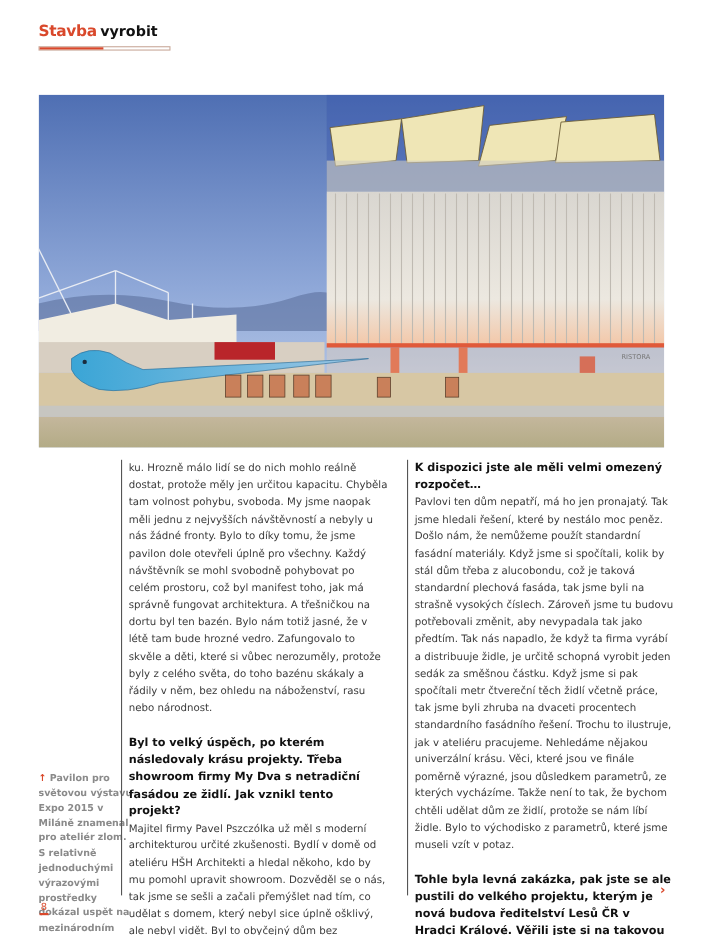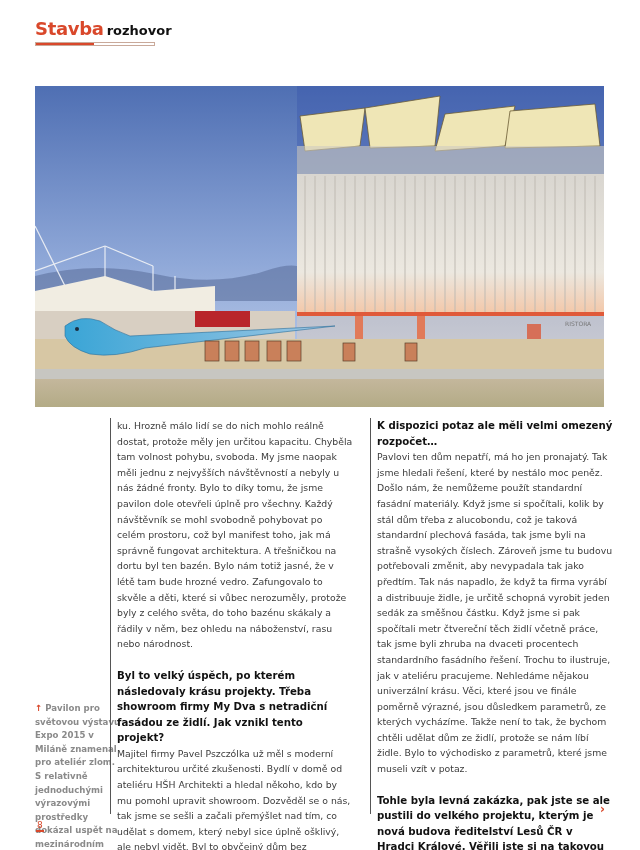--- a/index.html
+++ b/index.html
@@ -3,21 +3,21 @@
 <meta charset="utf-8">
 <style>
   html, body { margin: 0; padding: 0; }
   body {
     width: 640px; height: 850px; position: relative; overflow: hidden;
     background: #ffffff;
     font-family: "DejaVu Sans", "Liberation Sans", sans-serif;
     color: #2a2a2a;
   }
   .header { position: absolute; left: 35px; top: 18px; }
-  .header .section { color: #d9482b; font-weight: bold; font-size: 18px; letter-spacing: -0.3px; }
+  .header .section { color: #d9482b; font-weight: bold; font-size: 14px; letter-spacing: -0.3px; }
   .header .sub { color: #111; font-weight: bold; font-size: 13px; margin-left: 3px; }
   .header .bar { position: absolute; left: 0; top: 24px; width: 120px; height: 4px; border: 1px solid #c9a99a; box-sizing: border-box; background: #fff; }
   .header .bar .fill { width: 58px; height: 100%; background: #d9482b; }
 
   .photo { position: absolute; left: 35px; top: 86px; width: 569px; height: 321px; overflow: hidden; }
   .photo svg { display: block; }
 
   .col { position: absolute; top: 418px; border-left: 1px solid #555; padding-left: 6px; font-size: 9.3px; line-height: 15.6px; color: #3b3b3b; }
   .col.c1 { left: 110px; width: 236px; height: 396px; }
   .col.c2 { left: 370px; width: 236px; height: 396px; }
@@ -27,21 +27,21 @@
 
   .caption { position: absolute; left: 35px; top: 702px; width: 86px; font-size: 8.6px; line-height: 13.6px; font-weight: bold; color: #8a8a8a; }
   .caption .arrow { color: #d9482b; }
   .pageno { position: absolute; left: 36px; top: 820px; font-size: 9px; color: #d9482b; border-bottom: 2px solid #d9482b; line-height: 10px; padding: 0 1px; }
   .next { position: absolute; left: 600px; top: 802px; color: #d9482b; font-size: 12px; font-weight: bold; }
 </style>
 </head>
 <body>
 
 <div class="header">
-  <span class="section">Stavba</span><span class="sub">rozhovor</span>
+  <span class="section">Stavba</span><span class="sub">vyrobit</span>
   <div class="bar">
       <div class="fill"></div>
     </div>
 </div>
 
 <div class="photo" title="Pavilon pro světovou výstavu Expo 2015 v Miláně – večerní pohled na fasádu s lamelami, slunečníky na střeše, lehátka a socha ptáka">
   <svg width="569" height="321" viewBox="0 0 569 321" xmlns="http://www.w3.org/2000/svg">
     <defs>
       <linearGradient id="sky" x1="0" y1="0" x2="0" y2="1">
         <stop offset="0" stop-color="#4f6fb3"></stop>
@@ -153,21 +153,21 @@
 </div>
 
 <div class="col c1">
   <p>ku. Hrozně málo lidí se do nich mohlo reálně dostat, protože měly jen určitou kapacitu. Chyběla tam volnost pohybu, svoboda. My jsme naopak měli jednu z nejvyšších návštěvností a nebyly u nás žádné fronty. Bylo to díky tomu, že jsme pavilon dole otevřeli úplně pro všechny. Každý návštěvník se mohl svobodně pohybovat po celém prostoru, což byl manifest toho, jak má správně fungovat architektura. A třešničkou na dortu byl ten bazén. Bylo nám totiž jasné, že v létě tam bude hrozné vedro. Zafungovalo to skvěle a děti, které si vůbec nerozuměly, protože byly z celého světa, do toho bazénu skákaly a řádily v něm, bez ohledu na náboženství, rasu nebo národnost.</p>
   <div class="gap"></div>
   <p class="q">Byl to velký úspěch, po kterém následovaly krásu projekty. Třeba showroom firmy My Dva s netradiční fasádou ze židlí. Jak vznikl tento projekt?</p>
   <p>Majitel firmy Pavel Pszczólka už měl s moderní architekturou určité zkušenosti. Bydlí v domě od ateliéru HŠH Architekti a hledal někoho, kdo by mu pomohl upravit showroom. Dozvěděl se o nás, tak jsme se sešli a začali přemýšlet nad tím, co udělat s domem, který nebyl sice úplně ošklivý, ale nebyl vidět. Byl to obyčejný dům bez architektonické kvality na kraji jednoho z brněnských sídlišť. Nebylo vůbec poznat, co je uvnitř. Klidně to mohla být administrativní budova nebo se tam mohlo bydlet. Navíc je vedle rychlostní komunikace, která tomu místu taky moc nepomáhá.</p>
 </div>
 
 <div class="col c2">
-  <p class="q">K dispozici potaz ale měli velmi omezený rozpočet…</p>
+  <p class="q">K dispozici jste ale měli velmi omezený rozpočet…</p>
   <p>Pavlovi ten dům nepatří, má ho jen pronajatý. Tak jsme hledali řešení, které by nestálo moc peněz. Došlo nám, že nemůžeme použít standardní fasádní materiály. Když jsme si spočítali, kolik by stál dům třeba z alucobondu, což je taková standardní plechová fasáda, tak jsme byli na strašně vysokých číslech. Zároveň jsme tu budovu potřebovali změnit, aby nevypadala tak jako předtím. Tak nás napadlo, že když ta firma vyrábí a distribuuje židle, je určitě schopná vyrobit jeden sedák za směšnou částku. Když jsme si pak spočítali metr čtvereční těch židlí včetně práce, tak jsme byli zhruba na dvaceti procentech standardního fasádního řešení. Trochu to ilustruje, jak v ateliéru pracujeme. Nehledáme nějakou univerzální krásu. Věci, které jsou ve finále poměrně výrazné, jsou důsledkem parametrů, ze kterých vycházíme. Takže není to tak, že bychom chtěli udělat dům ze židlí, protože se nám líbí židle. Bylo to východisko z parametrů, které jsme museli vzít v potaz.</p>
   <div class="gap"></div>
   <p class="q">Tohle byla levná zakázka, pak jste se ale pustili do velkého projektu, kterým je nová budova ředitelství Lesů ČR v Hradci Králové. Věřili jste si na takovou věc?</p>
 
 </div>
 
 <div class="pageno">8</div>
 <div class="next">›</div>
 
 </body></html>

